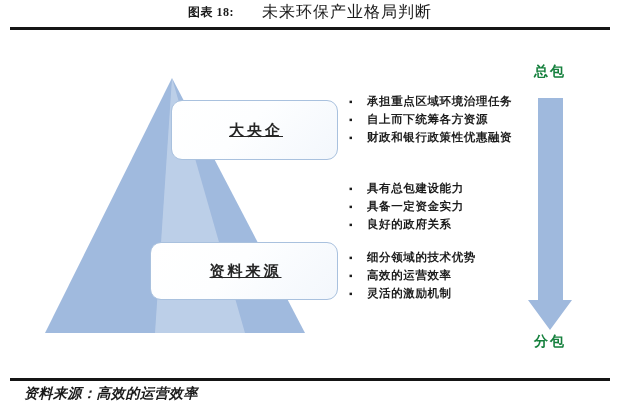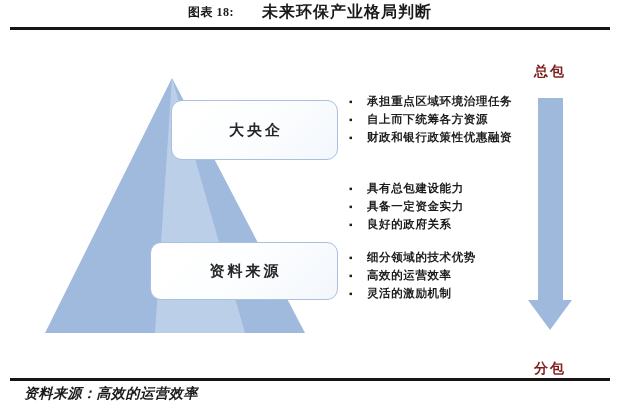--- a/index.html
+++ b/index.html
@@ -35,21 +35,21 @@
   .title-label {
     display: inline-block;
     font-size: 12px;
     font-weight: 700;
     letter-spacing: 0.5px;
     vertical-align: middle;
   }
   .title-text {
     display: inline-block;
     font-size: 16px;
-    font-weight: 700;
+    font-weight: 400;
     letter-spacing: 1px;
     margin-left: 28px;
     vertical-align: middle;
   }
   .rule {
     position: absolute;
     left: 10px;
     width: 600px;
     height: 3px;
     background: #151515;
@@ -93,20 +93,21 @@
     display: flex;
     align-items: center;
     justify-content: center;
   }
   .tier-label {
     font-size: 15px;
     font-weight: 700;
     letter-spacing: 3px;
     color: #262626;
     text-indent: 3px;
+    text-decoration: underline;
   }
   .tier-1 { left: 171px; top: 70px;  width: 167px; height: 60px; }
   .tier-2 { left: 160px; top: 142px; width: 178px; height: 60px; }
   .tier-3 { left: 150px; top: 212px; width: 188px; height: 58px; }
 
   
   .bullets {
     position: absolute;
     left: 349px;
     width: 200px;
@@ -143,25 +144,25 @@
     left: 520px;
     top: 60px;
   }
   .arrow-cap {
     position: absolute;
     width: 90px;
     text-align: center;
     font-size: 14px;
     font-weight: 700;
     letter-spacing: 2px;
-    color: #7f1d1d;
+    color: #15803d;
     white-space: nowrap;
   }
   .arrow-cap-top    { left: 505px; top: 63px; }
-  .arrow-cap-bottom { left: 505px; top: 333px; margin-top: 27px; }
+  .arrow-cap-bottom { left: 505px; top: 333px; }
 </style>
 </head>
 <body>
 
 <div class="figure-root">
 
   <div class="title-row">
     <span class="title-label">图表 18:</span><span class="title-text">未来环保产业格局判断</span>
   </div>
   <div class="rule rule-top"></div>

